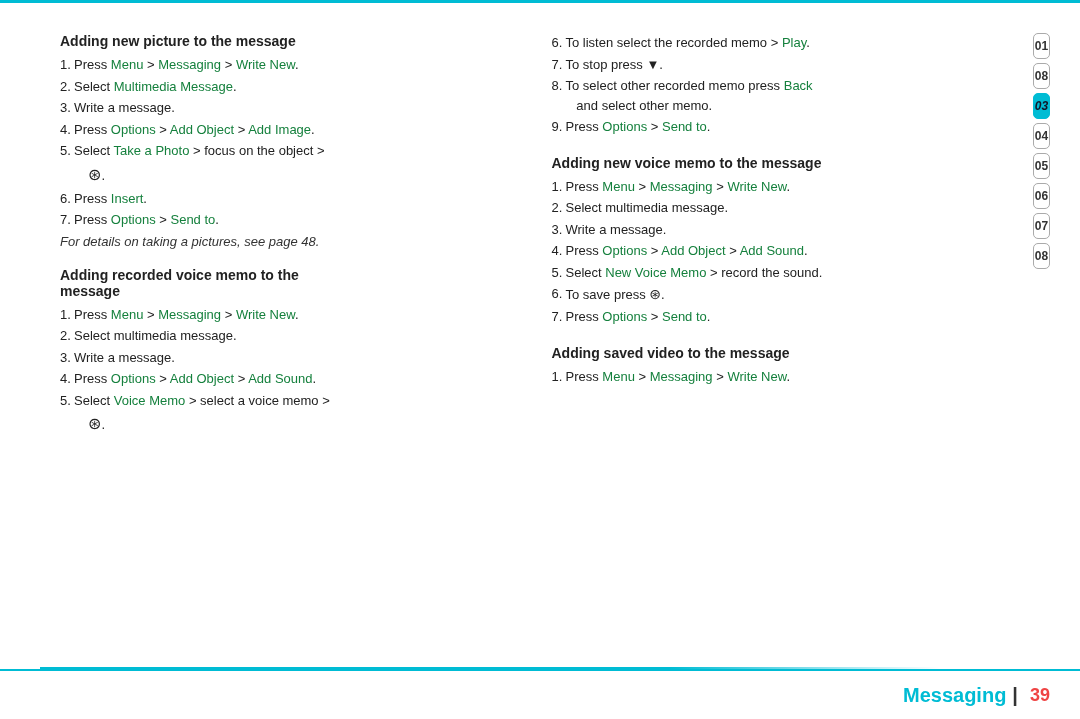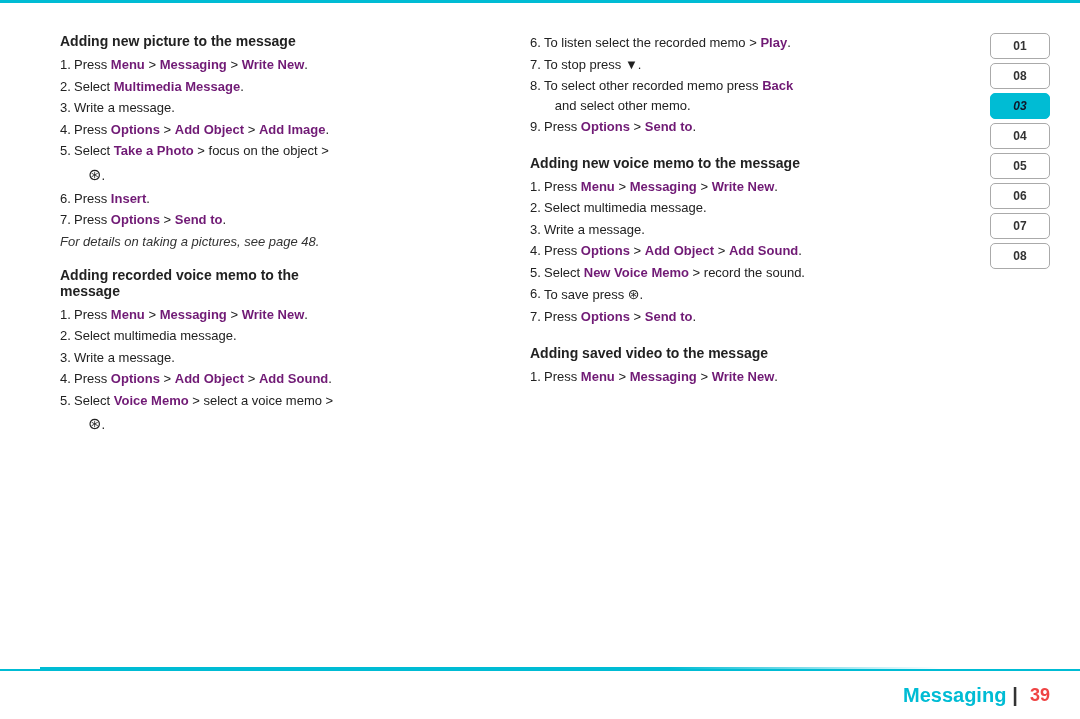--- a/index.html
+++ b/index.html
@@ -45,21 +45,21 @@
     }
     .sidebar {
       display: flex;
       flex-direction: column;
       gap: 4px;
       padding-top: 0px;
       margin-left: 10px;
       padding-right: 10px;
     }
     .sidebar-item {
-      width: 60px;
+      width: 17px;
       height: 26px;
       border: 1.5px solid #aaa;
       border-radius: 5px;
       display: flex;
       align-items: center;
       justify-content: center;
       font-size: 12px;
       font-weight: bold;
       color: #333;
       cursor: pointer;
@@ -87,21 +87,21 @@
     ol li {
       margin-bottom: 2px;
       line-height: 1.5;
       padding-left: 14px;
       position: relative;
     }
     ol li .num {
       position: absolute;
       left: 0;
     }
-    .blue { color: #701a75; font-weight: bold; }
+    .blue { color: #15803d; font-weight: normal; }
     .italic-note {
       font-style: italic;
       font-size: 13px;
       color: #333;
       margin-top: 4px;
       margin-bottom: 4px;
       display: block;
     }
     .footer-label {
       font-size: 20px;

